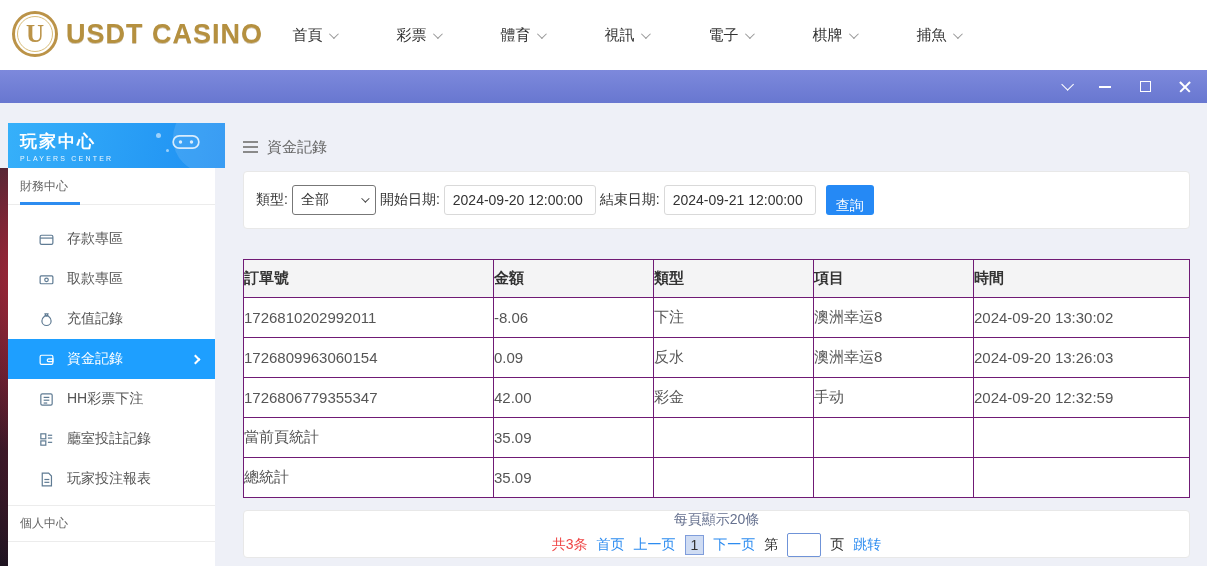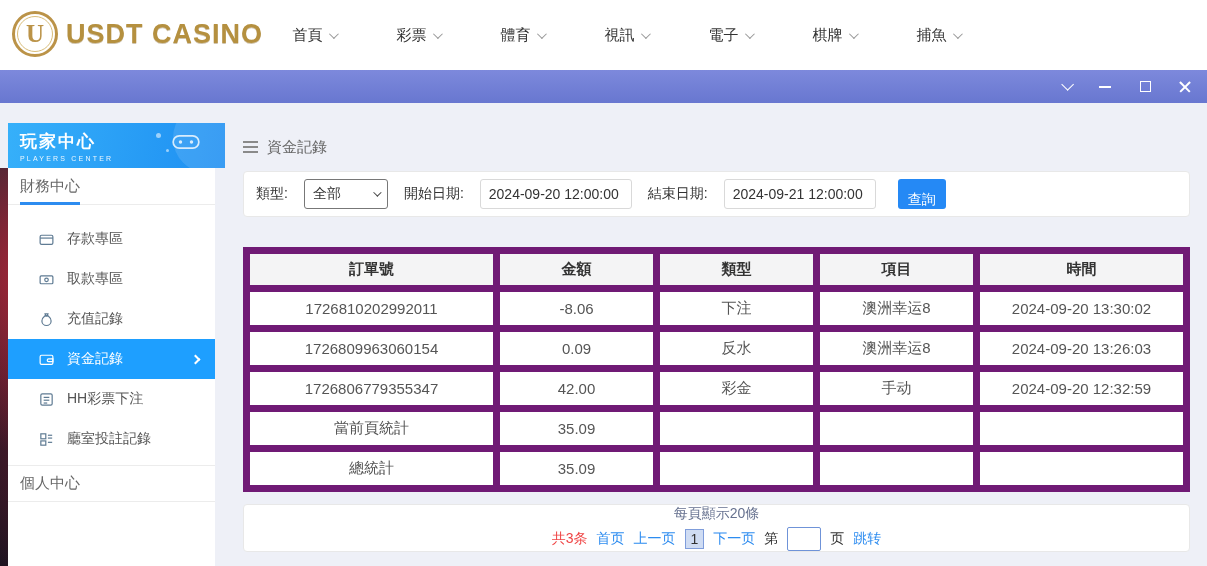--- a/index.html
+++ b/index.html
@@ -39,45 +39,45 @@
         linear-gradient(180deg,#2b2733,#171420); }
   .sb-header { position:absolute; left:8px; top:0; right:0; height:45px; background:linear-gradient(100deg,#36b0fa,#1e8ff2); color:#fff; padding:7px 12px; overflow:hidden; }
   .sb-header::before { content:""; position:absolute; right:-18px; top:-20px; width:70px; height:70px; border-radius:50%; background:rgba(255,255,255,.12); }
   .sb-title { font-size:17px; font-weight:bold; letter-spacing:2px; position:relative; }
   .sb-sub { font-size:7px; letter-spacing:2.2px; opacity:.9; margin-top:2px; position:relative; }
   .gamepad { position:absolute; right:24px; top:8px; opacity:.8; }
   .sb-dot { position:absolute; border-radius:50%; background:rgba(255,255,255,.55); }
   .sb-dot.d1 { width:5px; height:5px; right:64px; top:10px; }
   .sb-dot.d2 { width:3px; height:3px; right:56px; top:26px; }
   .sb-panel { position:absolute; left:8px; top:45px; right:10px; bottom:0; background:#fff; overflow:hidden; }
-  .sb-section { height:37px; display:flex; align-items:center; padding-left:12px; font-size:15px; color:#666; border-bottom:1px solid #ececec; position:relative; }
+  .sb-section { height:37px; display:flex; align-items:center; padding-left:12px; font-size:12px; color:#666; border-bottom:1px solid #ececec; position:relative; }
   .sb-section.first::after { content:""; position:absolute; left:12px; bottom:-1px; width:60px; height:3px; background:#2d8cf0; }
   .sb-section.second { margin-top:6px; border-top:1px solid #ececec; }
   .sb-menu { padding-top:14px; }
   .sb-item { height:40px; display:flex; align-items:center; padding:0 12px 0 30px; gap:12px; font-size:14px; color:#555; cursor:pointer; position:relative; }
   .sb-item svg { width:17px; height:17px; flex:none; color:#5f7b93; }
   .sb-item.active { background:#1e9fff; color:#fff; }
   .sb-item.active svg { color:#fff; }
   .arrow-right { position:absolute; right:16px; width:7px; height:7px; border-top:2px solid #fff; border-right:2px solid #fff; transform:rotate(45deg); }
 
   
   .main { position:absolute; left:233px; top:0; right:0; bottom:0; overflow:hidden; }
   .breadcrumb { margin:34px 0 0 10px; height:20px; display:flex; align-items:center; gap:9px; font-size:15px; color:#666; }
   .hamburger { display:flex; flex-direction:column; gap:3px; cursor:pointer; }
   .hamburger i { display:block; width:15px; height:2px; background:#8a8a8a; }
 
-  .filter-panel { margin:14px 17px 0 10px; height:46px; background:#fff; border:1px solid #e8e8e8; border-radius:4px; display:flex; align-items:center; padding:0 12px; gap:16px; font-size:14px; color:#333; }
+  .filter-panel { margin:14px 17px 0 10px; height:58px; background:#fff; border:1px solid #e8e8e8; border-radius:4px; display:flex; align-items:center; padding:0 12px; gap:4px; font-size:14px; color:#333; }
   .select-box { width:84px; height:30px; border:1px solid #777; border-radius:3px; background:#fff; display:flex; align-items:center; justify-content:space-between; padding:0 8px; cursor:pointer; }
   .sel-caret { width:6px; height:6px; border-right:1.6px solid #444; border-bottom:1.6px solid #444; transform:rotate(45deg) translateY(-2px); }
   .text-input { width:152px; height:30px; border:1px solid #d9d9d9; border-radius:3px; padding:0 8px; font-size:14px; color:#333; font-family:inherit; }
   .query-btn { min-width:46px; height:30px; background:#2589f5; color:#fff; border:none; border-radius:3px; font-size:14px; margin-left:6px; padding:12px 10px; cursor:pointer; font-family:inherit; }
 
   .table-wrap { margin:30px 17px 0 10px; }
   table { width:100%; border-collapse:collapse; background:#fff; table-layout:fixed; }
-  th,td { border:7px solid #701a75; text-align:center; overflow:hidden; white-space:nowrap; }
+  th,td { border:1px solid #701a75; text-align:left; overflow:hidden; white-space:nowrap; }
   th { height:38px; font-size:15px; font-weight:bold; color:#333; background:#f4f4f5; }
   td { height:40px; font-size:15px; color:#555; }
 
   .footer-panel { margin:12px 17px 0 10px; height:48px; background:#fff; border:1px solid #e8e8e8; border-radius:4px; display:flex; align-items:center; justify-content:space-between; padding:0 14px; font-size:14px;flex-direction:column; }
   .per-page { color:#66718f; }
   .pager { display:flex; align-items:center; gap:9px; }
   .pg-total { color:#ef4444; }
   .pg-link { color:#2d8cf0; cursor:pointer; }
   .pg-current { min-width:12px; padding:1px 5px; border:1px solid #7f9ddb; background:#cfdcf3; color:#333; text-align:center; cursor:pointer; }
   .pg-label { color:#333; }
@@ -204,20 +204,28 @@
         <div class="sb-item">
           <svg viewBox="0 0 24 24" fill="none" stroke="currentColor" stroke-width="1.7">
               <rect x="4" y="4" width="7" height="7"></rect>
               <rect x="4" y="14" width="7" height="6"></rect>
               <line x1="14" y1="6" x2="20" y2="6"></line>
               <line x1="14" y1="10" x2="20" y2="10"></line>
               <line x1="14" y1="16" x2="20" y2="16"></line>
             </svg>
           <span>廳室投註記錄</span>
         </div>
+        <div class="sb-item">
+          <svg viewBox="0 0 24 24" fill="none" stroke="currentColor" stroke-width="1.7">
+              <path d="M6 3h9l4 4v14H6z"></path>
+              <line x1="9" y1="12" x2="16" y2="12"></line>
+              <line x1="9" y1="16" x2="16" y2="16"></line>
+            </svg>
+          <span>玩家投注報表</span>
+        </div>
       </div>
       <div class="sb-section second">
         <span>個人中心</span>
       </div>
     </div>
   </aside>
 
   <main class="main">
 
     <div class="breadcrumb">

